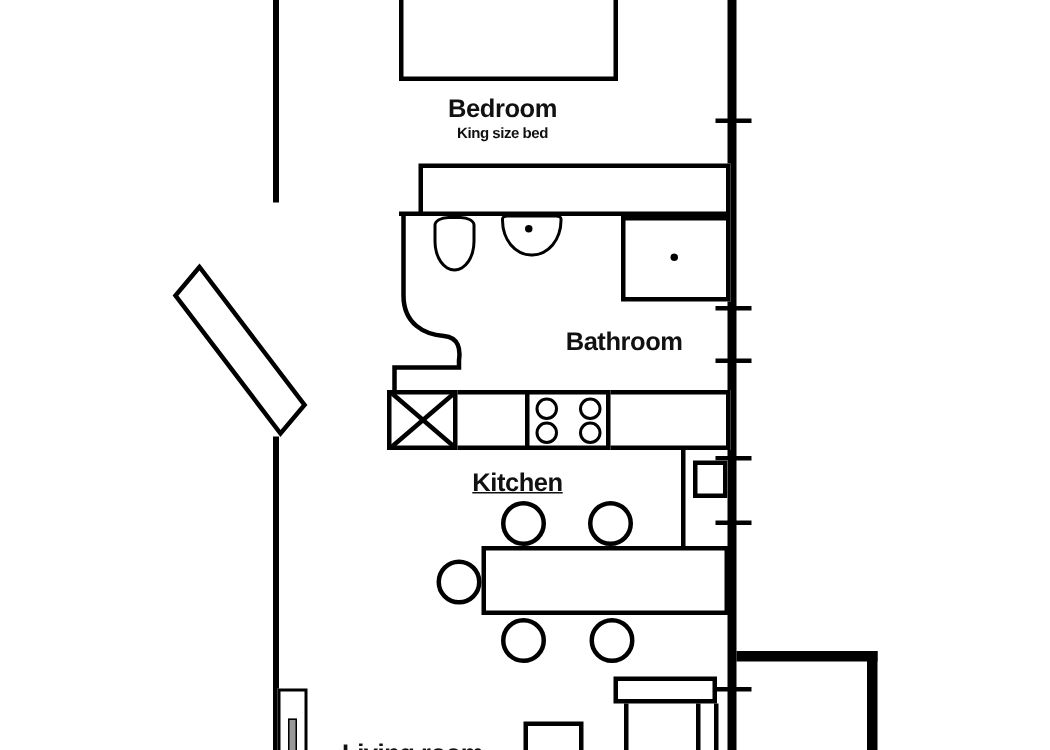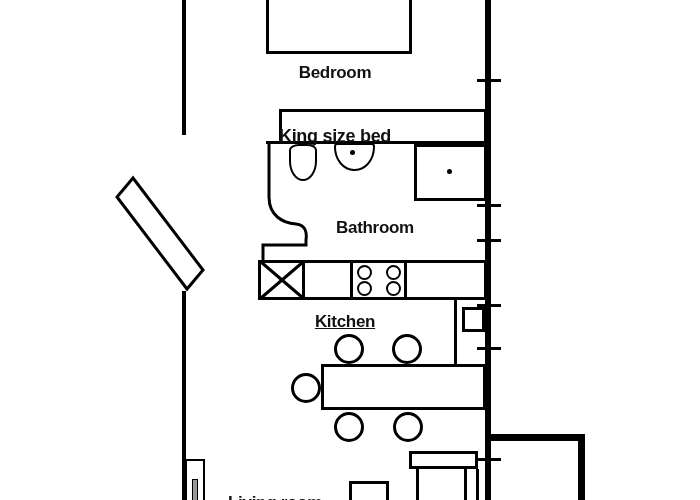--- a/index.html
+++ b/index.html
@@ -8,21 +8,21 @@
   .wall{position:absolute;background:#000;}
   .tick{position:absolute;background:#000;width:24px;height:3px;left:477px;}
   .outline{position:absolute;box-sizing:border-box;border:3px solid #000;background:#fff;}
   .thin{border-width:2.5px;}
   .dot{position:absolute;width:5px;height:5px;background:#000;border-radius:50%;}
   .burner{position:absolute;box-sizing:border-box;width:15px;height:15px;border:2.5px solid #000;border-radius:50%;background:#fff;}
   .chair{position:absolute;box-sizing:border-box;width:30px;height:30px;border:3px solid #000;border-radius:50%;background:#fff;}
   .leg{position:absolute;background:#000;width:3px;}
   .label{position:absolute;color:#111;font-weight:bold;text-align:center;letter-spacing:-0.3px;line-height:1.1;}
   .label.big{font-size:17px;}
-  .label.small{font-size:18px;margin-top:43px;}
+  .label.small{font-size:10px;}
   svg.overlay{position:absolute;left:0;top:0;}
 </style>
 </head>
 <body>
 
 <div id="plan">
 
   <div class="wall" style="left:182px;top:0;width:4px;height:135px;"></div>
   <div class="wall" style="left:182px;top:291px;width:4px;height:209px;"></div>
   <div class="wall" style="left:485px;top:0;width:6px;height:500px;"></div>
@@ -73,17 +73,17 @@
 
   <svg class="overlay" width="700" height="500" viewBox="0 0 700 500">
     <polygon points="133,178 117,197 187,289 203,270" fill="#fff" stroke="#000" stroke-width="3"></polygon>
     <path d="M 269,143 L 269,197 C 269,216 283,223 296,224 C 306,225 307,233 306,240 L 306,245 L 263,245 L 263,261" fill="none" stroke="#000" stroke-width="3"></path>
     <line x1="261" y1="262" x2="303" y2="298" stroke="#000" stroke-width="3"></line>
     <line x1="303" y1="262" x2="261" y2="298" stroke="#000" stroke-width="3"></line>
   </svg>
 
   <div class="label big" style="left:255px;top:64px;width:160px;">Bedroom</div>
   <div class="label small" style="left:255px;top:84px;width:160px;">King size bed</div>
-  <div class="label big" style="left:295px;top:219px;width:160px;">Bathroom</div>
+  <div class="label big" style="left:295px;top:219px;width:160px;text-align:right;">Bathroom</div>
   <div class="label big" style="left:265px;top:313px;width:160px;text-decoration:underline;">Kitchen</div>
   <div class="label big" style="left:195px;top:494px;width:160px;">Living room</div>
 
 </div>
 
 </body></html>

